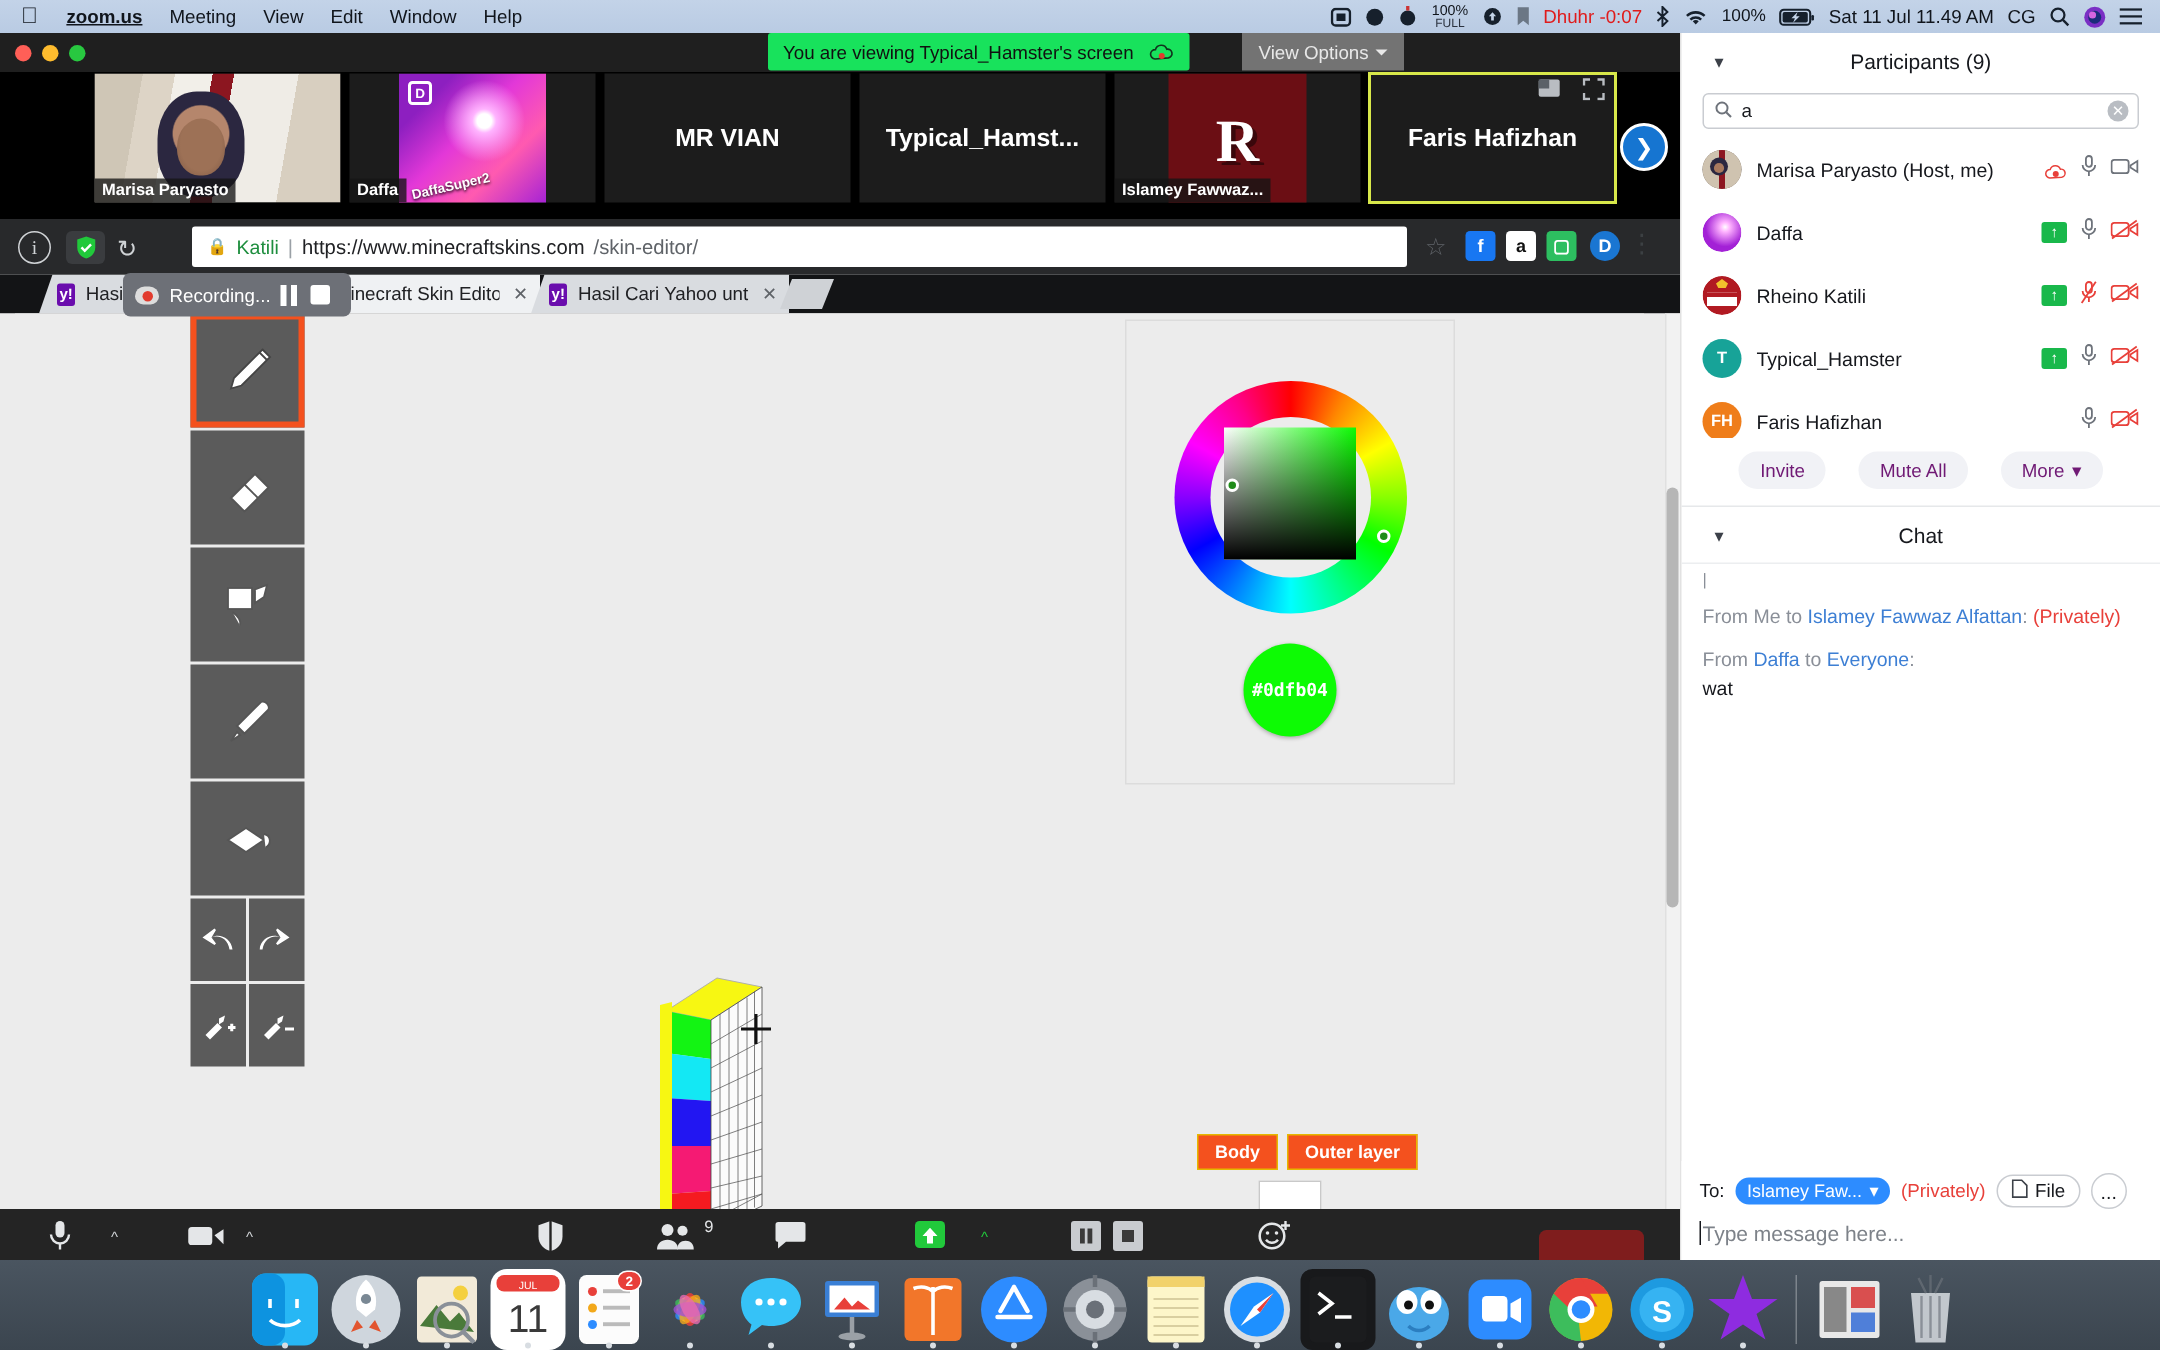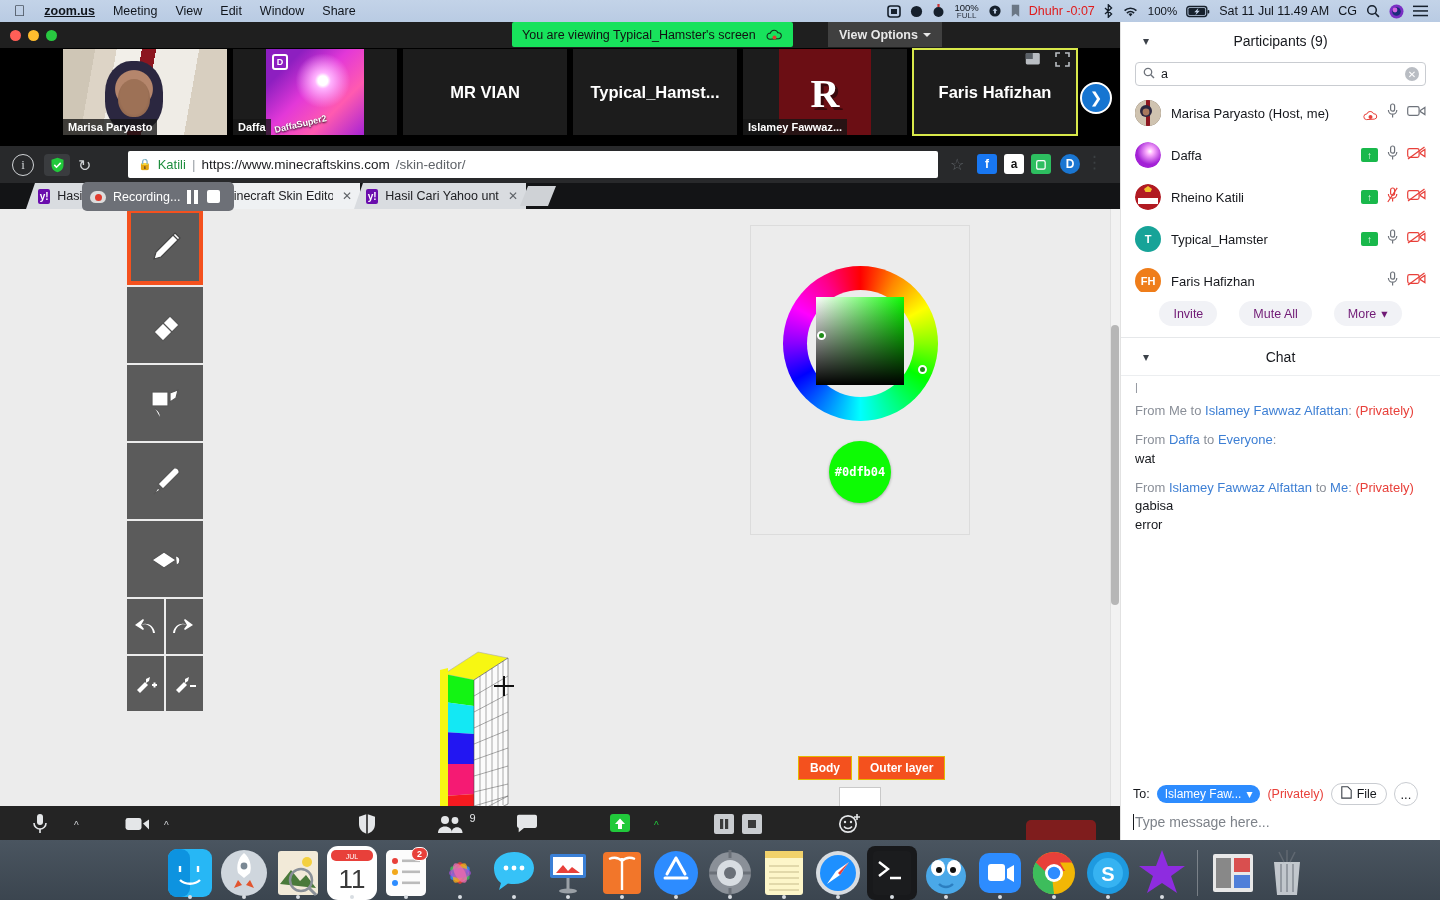--- a/index.html
+++ b/index.html
@@ -33,22 +33,22 @@
   .zw-title{position:relative;height:26px;background:#1f1f1f;display:flex;align-items:center;}
   .traffic{display:flex;gap:7px;padding-left:10px;}
   .dot{width:11px;height:11px;border-radius:50%;}
   .d-red{background:#ff5f57;} .d-yel{background:#febc2e;} .d-grn{background:#28c840;}
   .share-banner{
     position:absolute;left:512px;top:0px;height:25px;background:#18e25c;color:#111;
     display:flex;align-items:center;font-size:12.5px;padding:0 10px;border-radius:2px;gap:10px;
   }
   .rec-cloud{width:17px;height:12px;position:relative;}
   .view-opts{
-    position:absolute;left:828px;top:0;height:25px;background:#404040;color:#e8e8e8;
-    display:flex;align-items:center;gap:5px;font-size:12.5px;padding:0 11px;font-weight:bold;
+    position:absolute;left:828px;top:0;height:25px;background:#737373;color:#e8e8e8;
+    display:flex;align-items:center;gap:5px;font-size:12.5px;padding:0 11px;
   }
   .caret-d{width:0;height:0;border-left:4px solid transparent;border-right:4px solid transparent;border-top:4px solid currentColor;}
 
   
   .thumbs{position:absolute;left:0;top:26px;width:1120px;height:96px;background:#000;}
   .tstrip{position:absolute;left:62px;top:26px;display:flex;gap:4px;}
   .thumb{width:166px;height:88px;background:#1c1c1c;position:relative;overflow:hidden;
     display:flex;align-items:center;justify-content:center;border:1px solid #000;}
   .thumb.sel{border:2px solid #d8e84a;}
   .thumb .tname{color:#fff;font-size:16.5px;font-weight:bold;white-space:nowrap;}
@@ -125,21 +125,21 @@
   .ed-scrolltrack{position:absolute;right:0;top:0;width:10px;height:597px;background:#f2f2f2;border-left:1px solid #e0e0e0;}
 
   .tools{position:absolute;left:127px;top:0;width:96px;}
   .tool{width:76px;height:76px;background:#5b5b5b;margin-bottom:2px;display:flex;align-items:center;justify-content:center;}
   .tool.active{outline:4px solid #f4511e;outline-offset:-4px;}
   .tool-row{display:flex;gap:2px;margin-bottom:2px;}
   .tool-half{width:37px;height:55px;background:#5b5b5b;display:flex;align-items:center;justify-content:center;}
 
   .model3d{position:absolute;left:432px;top:435px;width:100px;height:200px;}
 
-  .cpanel{position:absolute;left:750px;top:16px;width:220px;height:310px;background:#ececec;border:1px solid #dcdcdc;}
+  .cpanel{position:absolute;left:750px;top:4px;width:220px;height:310px;background:#ececec;border:1px solid #dcdcdc;}
   .wheel{position:absolute;left:32px;top:40px;width:155px;height:155px;border-radius:50%;
     background:conic-gradient(from 0deg,#ff0000,#ff8800 8%,#ffff00 17%,#88ff00 25%,#00ff00 33%,#00ff88 42%,#00ffff 50%,#0088ff 58%,#0000ff 67%,#8800ff 75%,#ff00ff 83%,#ff0088 92%,#ff0000);}
   .wheel:after{content:"";position:absolute;inset:24px;border-radius:50%;background:#ececec;}
   .sv{position:absolute;left:65px;top:71px;width:88px;height:88px;z-index:2;
     background:linear-gradient(to top, #000 0%, rgba(0,0,0,0) 100%),
                linear-gradient(to right, #fff 0%, #0dfb04 100%);}
   .sv-dot{position:absolute;width:9px;height:9px;border-radius:50%;border:2px solid #fff;background:#1f8c18;z-index:4;}
   .swatch{position:absolute;left:78px;top:215px;width:62px;height:62px;border-radius:50%;
     display:flex;align-items:center;justify-content:center;color:#fff;font-size:12px;font-weight:bold;
     font-family:"DejaVu Sans Mono",monospace;box-shadow:0 1px 3px rgba(0,0,0,.3);}
@@ -207,21 +207,21 @@
 </head>
 <body>
 
 <div class="menubar">
   <span class="mb-apple"></span>
   <span class="mb-item bold">zoom.us</span>
   <span class="mb-item">Meeting</span>
   <span class="mb-item">View</span>
   <span class="mb-item">Edit</span>
   <span class="mb-item">Window</span>
-  <span class="mb-item">Share</span>
+  <span class="mb-item">Help</span>
   <div class="mb-right">
     <span class="mi">
       <svg width="14" height="13" viewBox="0 0 14 13">
           <rect x="1" y="1" width="12" height="11" rx="2.5" fill="none" stroke="#16202c" stroke-width="1.6"></rect>
           <rect x="4" y="4" width="6" height="5" fill="#16202c"></rect>
         </svg>
     </span>
     <span class="mi">
       <svg width="13" height="13" viewBox="0 0 13 13">
           <circle cx="6.5" cy="6.5" r="5.6" fill="#16202c"></circle>
@@ -870,27 +870,20 @@
       </div>
     </div>
 
     <div>
       <div class="cfrom">
         <span>From </span><span class="who">Daffa</span><span> to </span><span class="who">Everyone</span><span>:</span>
       </div>
       <div class="cmsg">wat</div>
     </div>
 
-    <div>
-      <div class="cfrom">
-        <span>From </span><span class="who">Islamey Fawwaz Alfattan</span><span> to </span><span class="who">Me</span><span>: </span><span class="priv">(Privately)</span>
-      </div>
-      <div class="cmsg" style="white-space:pre-line;">gabisa
-error</div>
-    </div>
   </div>
 
   <div class="chat-foot">
     <div class="tolabel">
       <span>To:</span>
       <span class="topill">
         <span>Islamey Faw...</span>
         <span>▾</span>
       </span>
       <span class="privlab">(Privately)</span>

